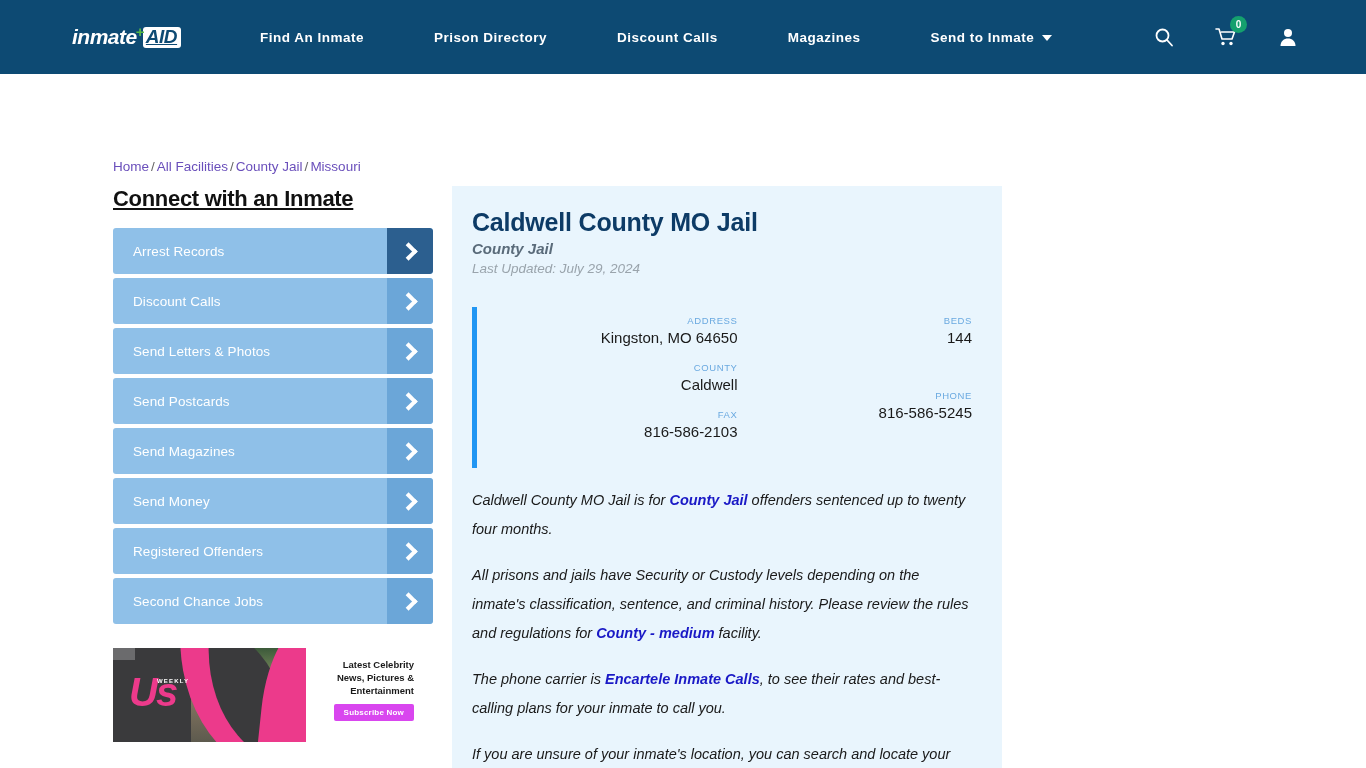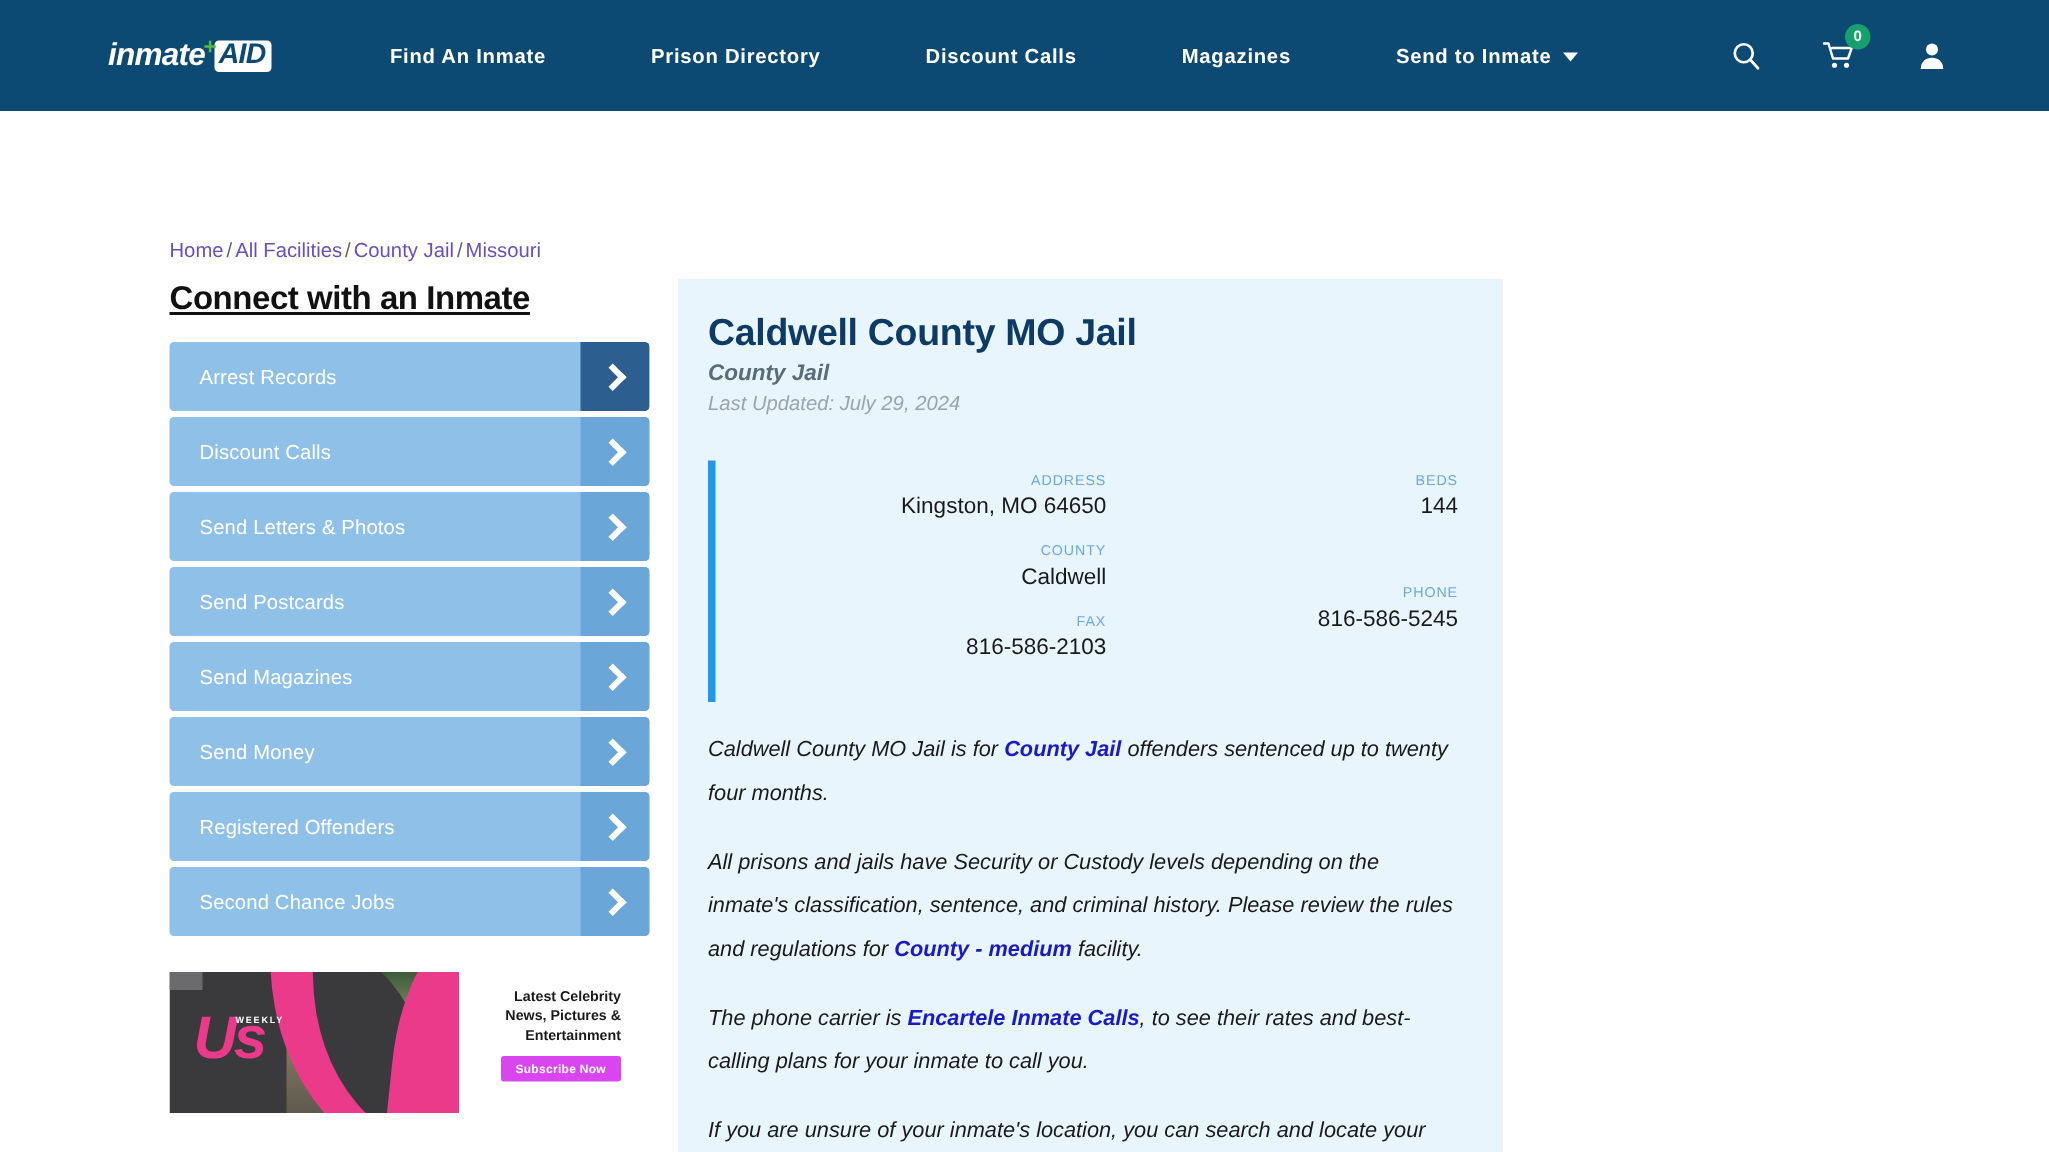--- a/index.html
+++ b/index.html
@@ -56,20 +56,21 @@
     background: #ffffff;
     color: #0d4a73;
     font-style: italic;
     font-weight: bold;
     font-size: 19px;
     padding: 0px 4px 1px 3px;
     border-radius: 3px;
     margin-left: -2px;
     line-height: 20px;
     letter-spacing: -0.5px;
+    text-decoration: underline;
   }
 
   .main-nav {
     display: flex;
     align-items: center;
     height: 74px;
     flex: 1;
     padding-left: 60px;
   }
   .nav-item {

